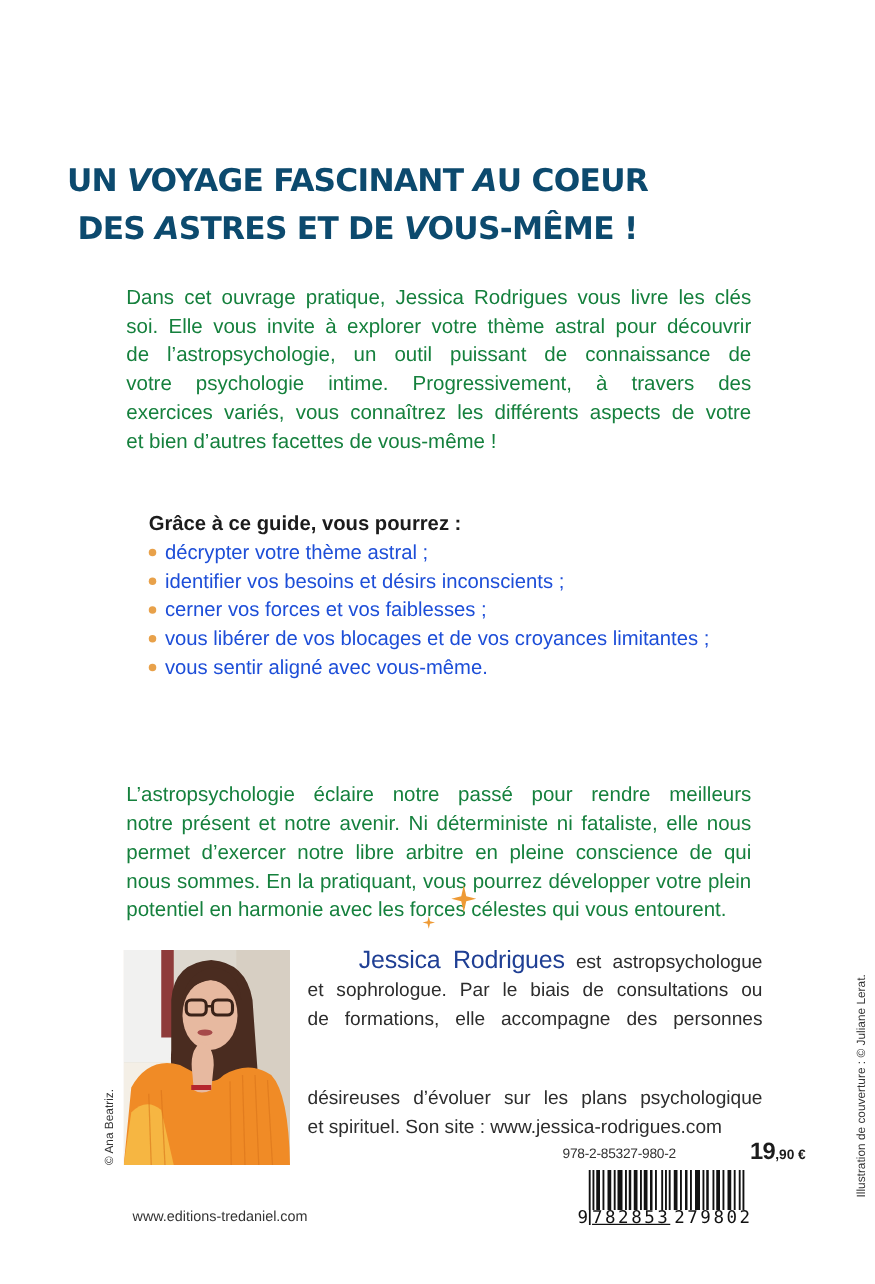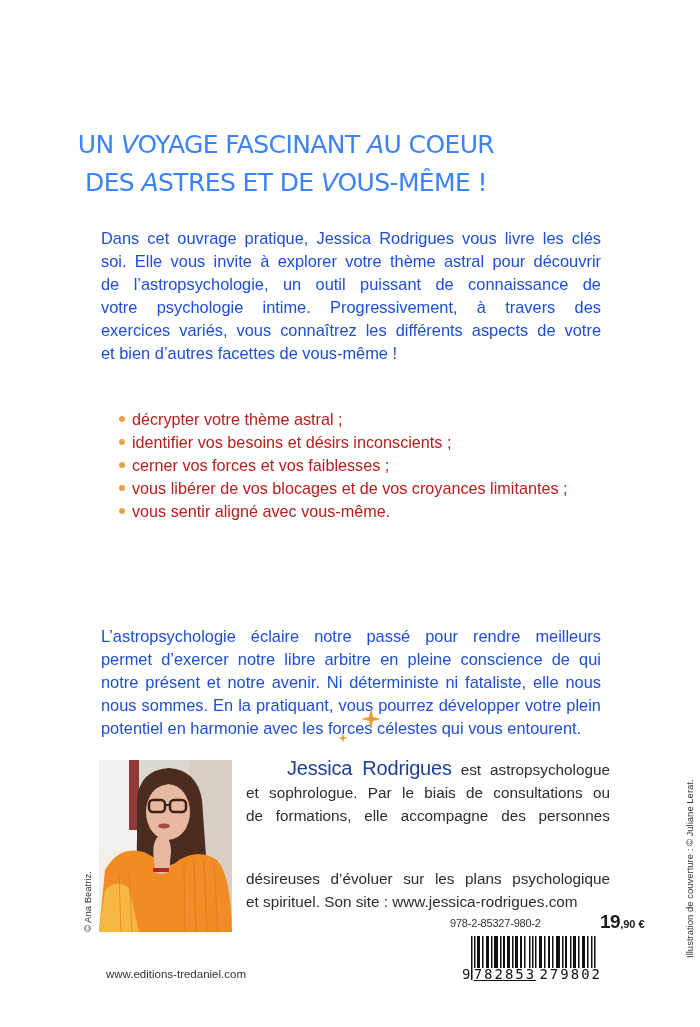--- a/index.html
+++ b/index.html
@@ -13,38 +13,38 @@
       position: relative;
       font-family: "Liberation Sans", "DejaVu Sans", sans-serif;
       color: #2b2b2b;
     }
     .headline {
       position: absolute;
       left: 0;
       width: 572px;
       top: 126px;
       text-align: center;
-      color: #3b82f6;
+      color: #0c4a6e;
       font-family: "DejaVu Sans", "Liberation Sans", sans-serif;
-      font-weight: 400;
+      font-weight: 700;
       font-size: 25px;
       line-height: 38px;
       letter-spacing: -0.6px;
     }
     .headline .line { display: block; }
     .headline .it { font-style: italic; }
 
     .para {
       position: absolute;
       left: 101px;
       width: 500px;
       font-size: 16.4px;
       line-height: 23px;
       text-align: justify;
-      color: #1d4ed8;
+      color: #15803d;
     }
     .para .last { text-align-last: left; }
     #intro { top: 227px; }
 
     .guide {
       position: absolute;
       left: 119px;
       top: 408px;
       width: 500px;
     }
@@ -52,21 +52,21 @@
       font-weight: bold;
       font-size: 16.2px;
       line-height: 22px;
       color: #1c1c1c;
       margin-bottom: 1px;
     }
     .guide-list { list-style: none; }
     .guide-list li {
       font-size: 16.2px;
       line-height: 23px;
-      color: #b91c1c;
+      color: #1d4ed8;
       display: flex;
       align-items: center;
     }
     .bullet {
       display: inline-block;
       width: 6px;
       height: 6px;
       border-radius: 50%;
       background: #e8a14a;
       margin-right: 7px;
@@ -198,20 +198,21 @@
 <div class="para" id="intro">
   <div style="text-align-last: justify;">Dans cet ouvrage pratique, Jessica Rodrigues vous livre les clés</div>
   <div style="text-align-last: justify;">soi. Elle vous invite à explorer votre thème astral pour découvrir</div>
   <div style="text-align-last: justify;">de l’astropsychologie, un outil puissant de connaissance de</div>
   <div style="text-align-last: justify;">votre psychologie intime. Progressivement, à travers des</div>
   <div style="text-align-last: justify;">exercices variés, vous connaîtrez les différents aspects de votre</div>
   <div class="last">et bien d’autres facettes de vous-même !</div>
 </div>
 
 <div class="guide">
+  <div class="guide-title">Grâce à ce guide, vous pourrez :</div>
   <ul class="guide-list">
     <li>
         <span class="bullet"></span>
         <span>décrypter votre thème astral ;</span>
       </li>
     <li>
         <span class="bullet"></span>
         <span>identifier vos besoins et désirs inconscients ;</span>
       </li>
     <li>
@@ -224,22 +225,22 @@
       </li>
     <li>
         <span class="bullet"></span>
         <span>vous sentir aligné avec vous-même.</span>
       </li>
   </ul>
 </div>
 
 <div class="para" id="outro">
   <div style="text-align-last: justify;">L’astropsychologie éclaire notre passé pour rendre meilleurs</div>
+  <div style="text-align-last: justify;">notre présent et notre avenir. Ni déterministe ni fataliste, elle nous</div>
   <div style="text-align-last: justify;">permet d’exercer notre libre arbitre en pleine conscience de qui</div>
-  <div style="text-align-last: justify;">notre présent et notre avenir. Ni déterministe ni fataliste, elle nous</div>
   <div style="text-align-last: justify;">nous sommes. En la pratiquant, vous pourrez développer votre plein</div>
   <div class="last">potentiel en harmonie avec les forces célestes qui vous entourent.</div>
 </div>
 
 <svg class="stars" viewBox="0 0 60 50">
   <path d="M41 8 L43 17 L51 19 L43 21 L41 30 L39 21 L31 19 L39 17 Z" fill="#ee9a35"></path>
   <path d="M13 33 L14 37 L18 38 L14 39 L13 43 L12 39 L8 38 L12 37 Z" fill="#ee9a35"></path>
 </svg>
 
 <div class="photo">

